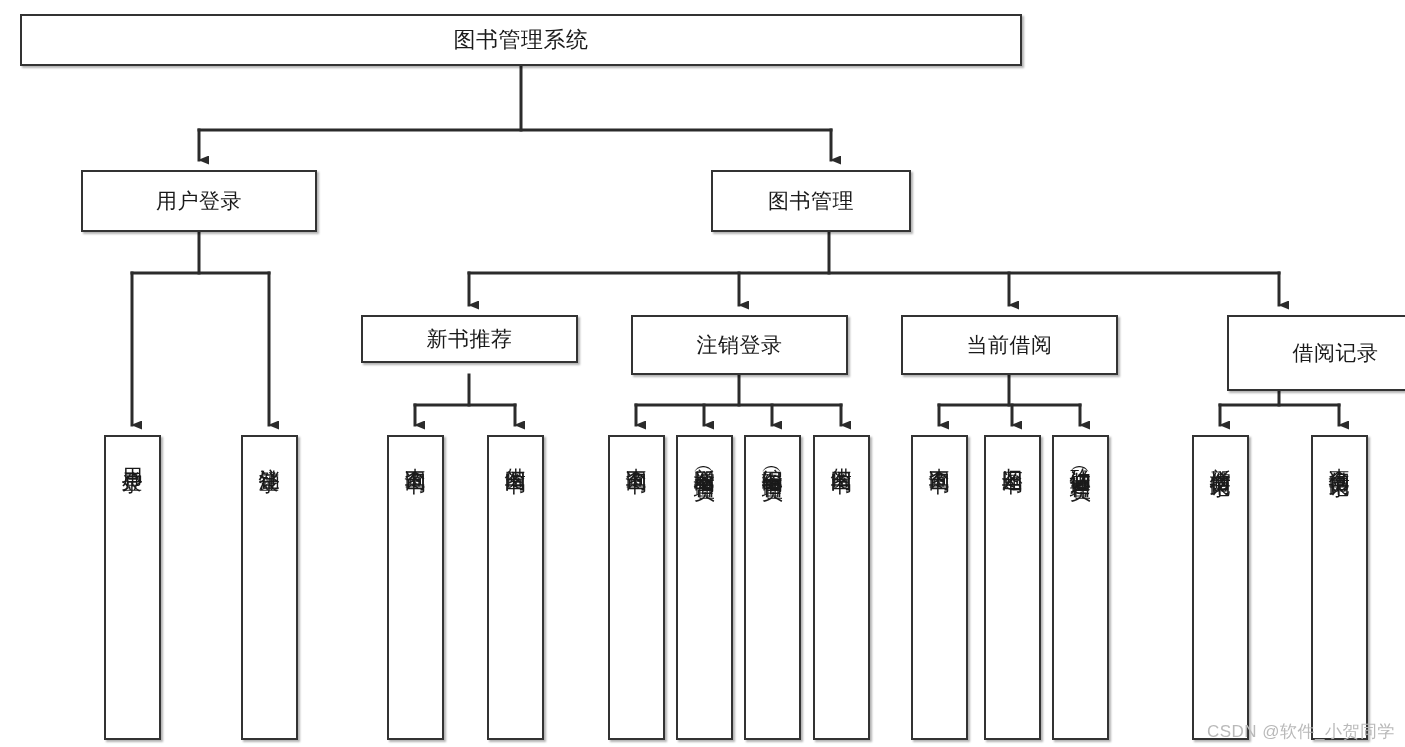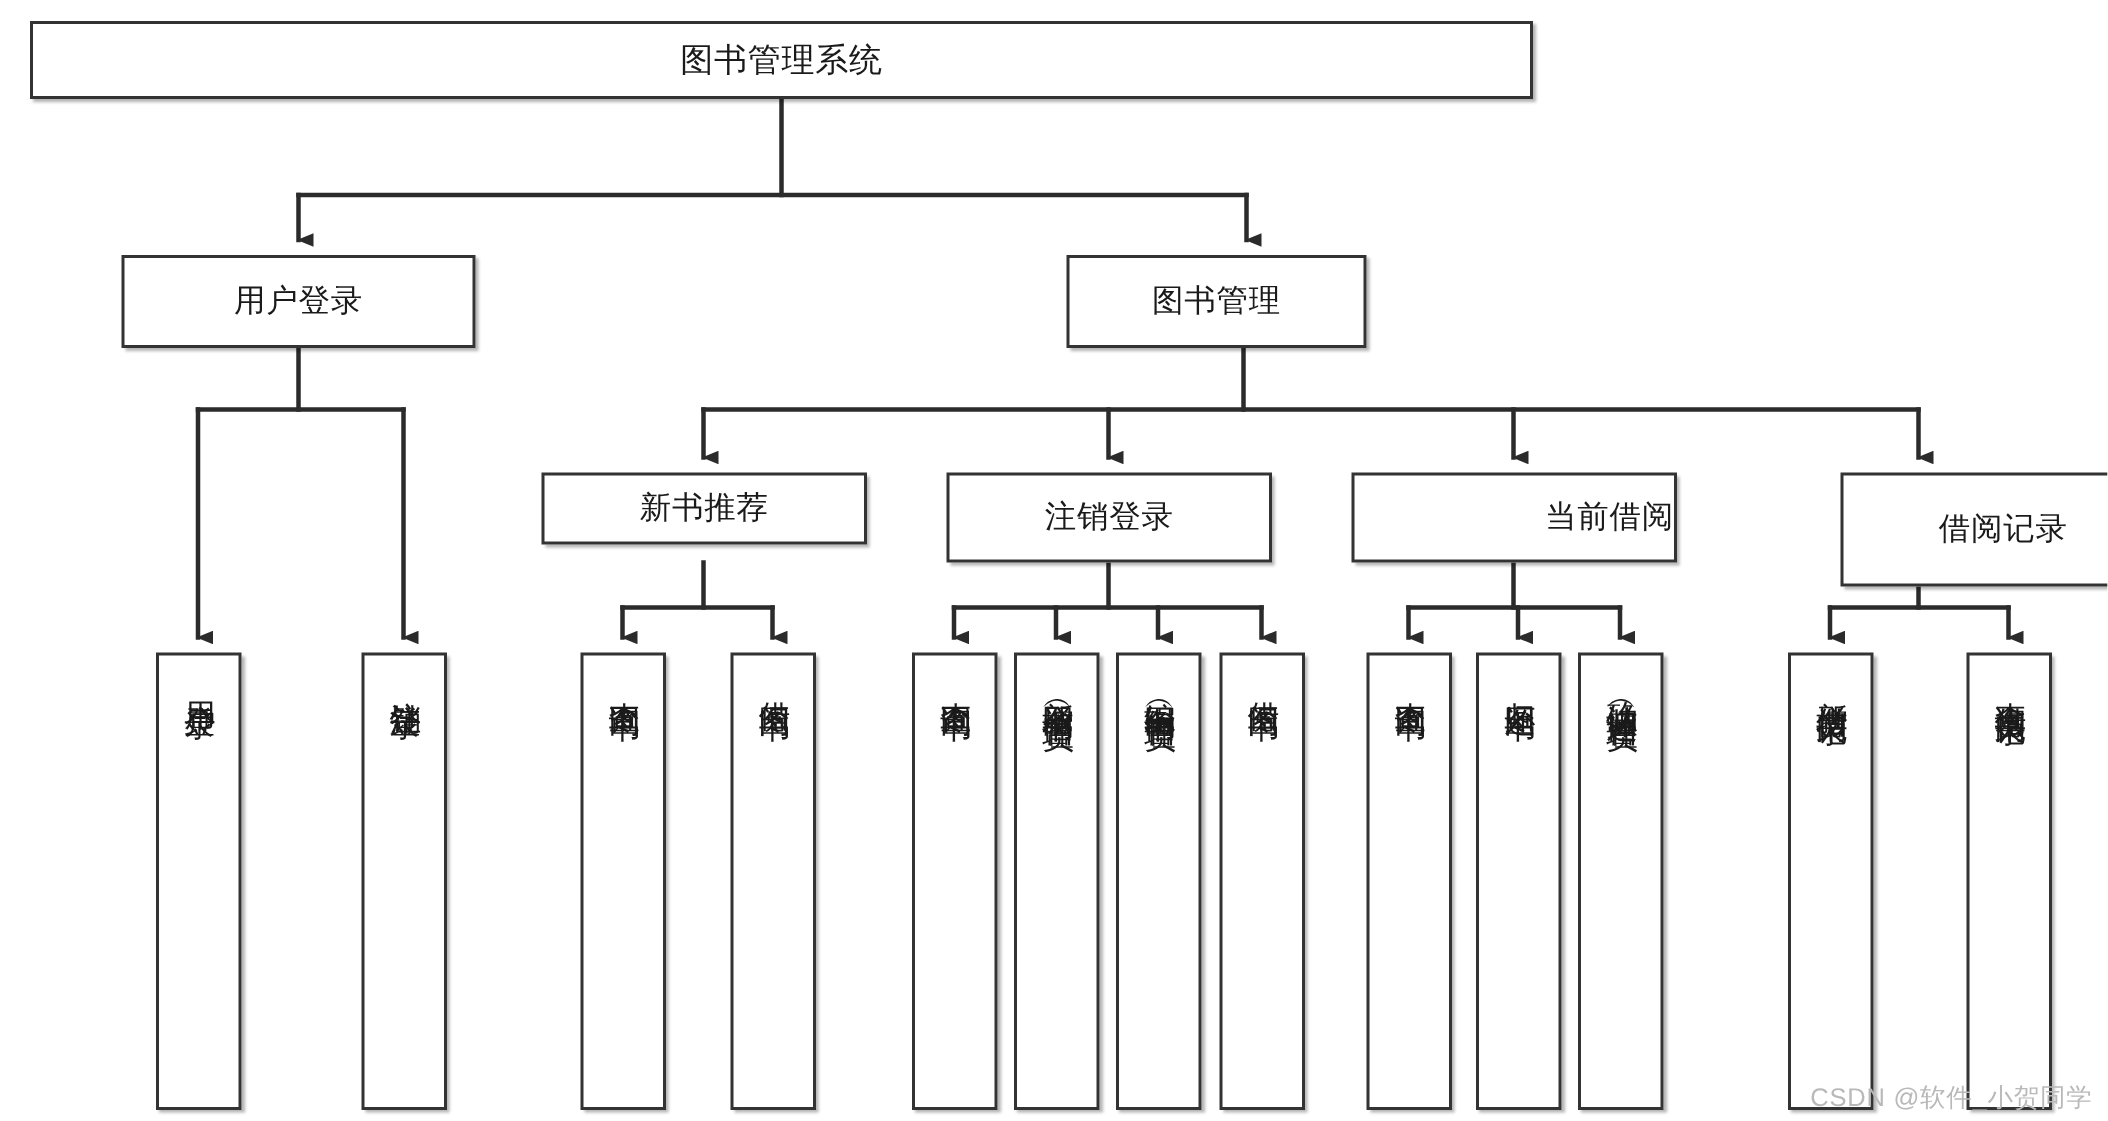--- a/index.html
+++ b/index.html
@@ -140,21 +140,21 @@
   <div class="node horiz" style="left: 711px; top: 170px; width: 200px; height: 62px;">
     <span class="label">图书管理</span>
   </div>
 
   <div class="node horiz" style="left: 361px; top: 315px; width: 217px; height: 48px;">
     <span class="label">新书推荐</span>
   </div>
   <div class="node horiz" style="left: 631px; top: 315px; width: 217px; height: 60px;">
     <span class="label">注销登录</span>
   </div>
-  <div class="node horiz" style="left: 901px; top: 315px; width: 217px; height: 60px; justify-content: flex-end;">
+  <div class="node horiz" style="left: 901px; top: 315px; width: 217px; height: 60px;">
     <span class="label">当前借阅</span>
   </div>
   <div class="node horiz" style="left: 1227px; top: 315px; width: 217px; height: 76px;">
     <span class="label">借阅记录</span>
   </div>
 
   <div class="node leaf" style="left: 104px; top: 435px; width: 57px; height: 305px;">
     <span class="label">用户登录</span>
   </div>
   <div class="node leaf" style="left: 241px; top: 435px; width: 57px; height: 305px;">

